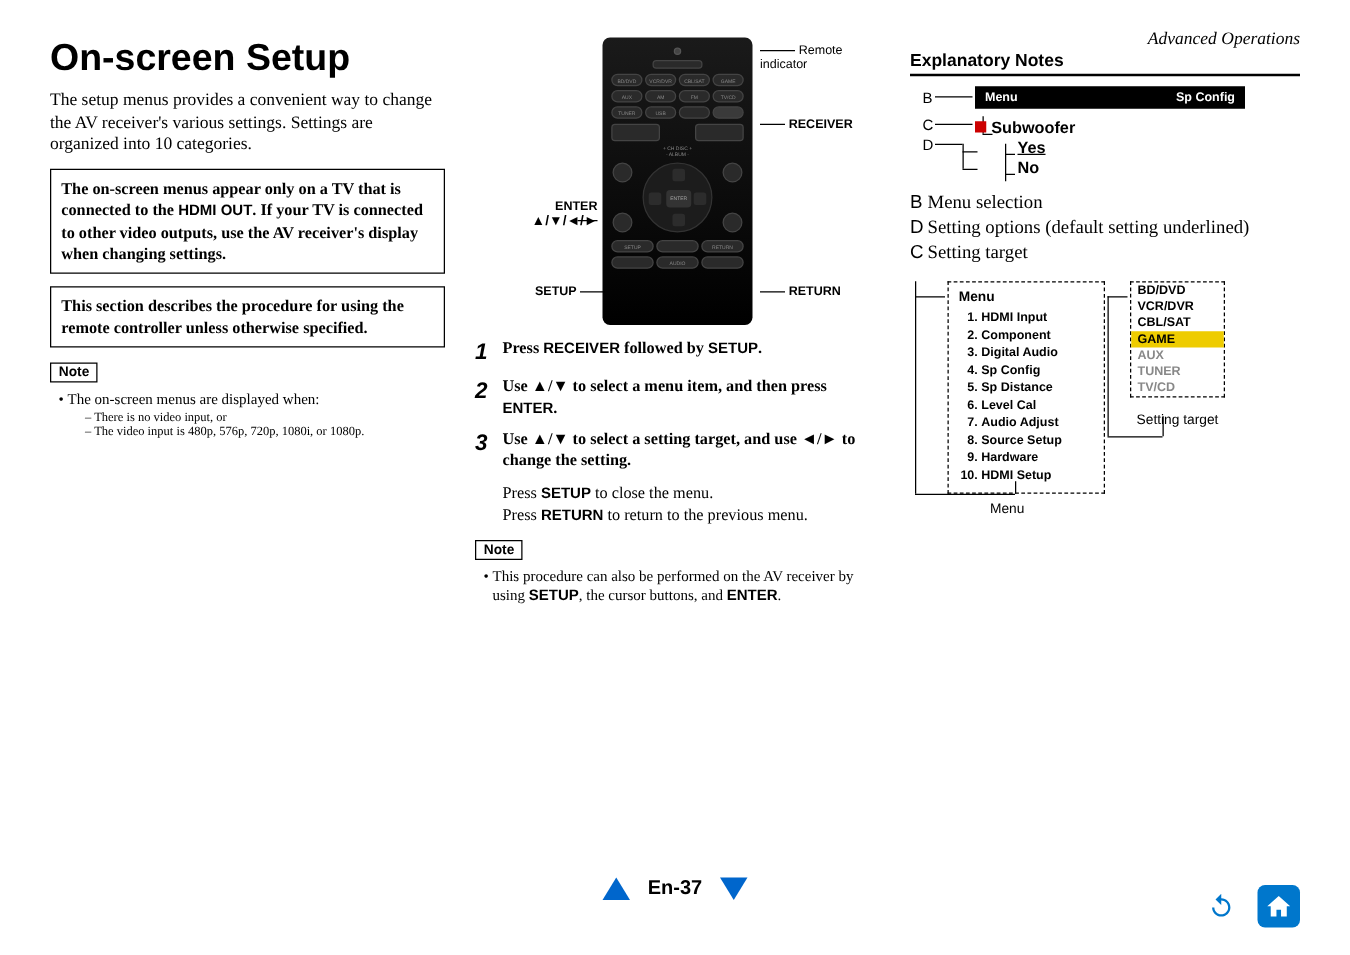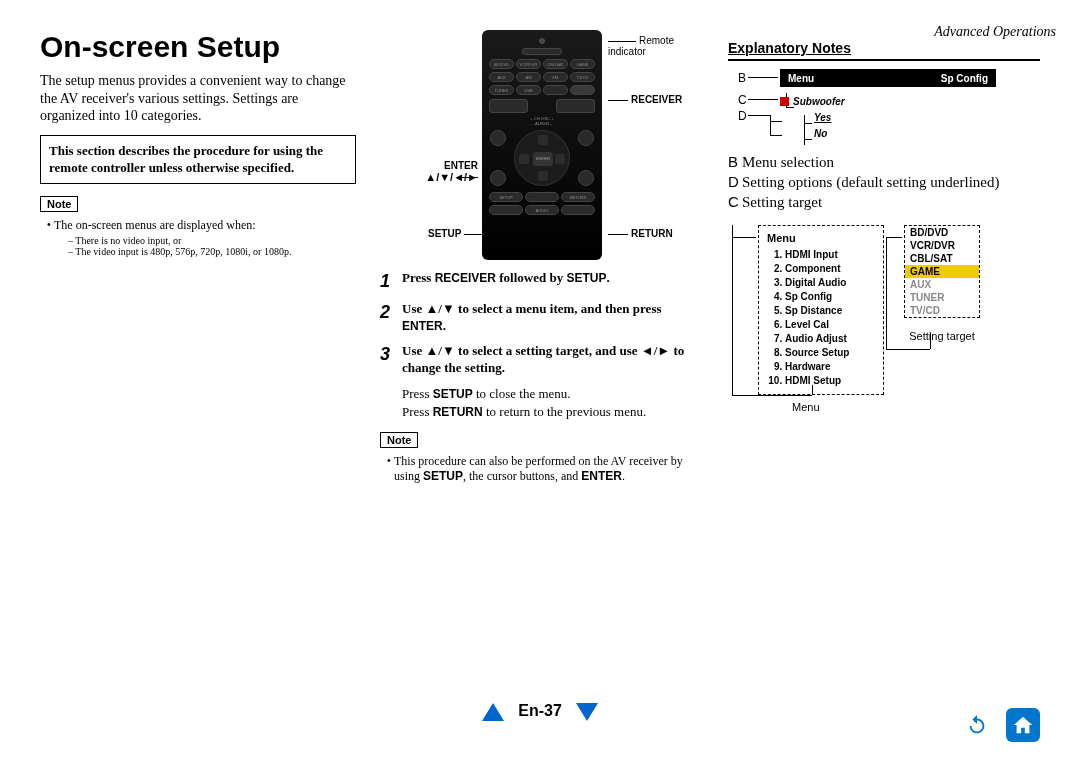--- a/index.html
+++ b/index.html
@@ -10,21 +10,21 @@
     font-family: "Times New Roman", serif;
     color: #000;
     width: 1080px;
     height: 764px;
     position: relative;
     overflow: hidden;
   }
   .header-top {
     position: absolute;
     top: 24px;
-    right: 24px;
+    right: 40px;
     font-style: italic;
     font-size: 14px;
   }
   .columns {
     display: flex;
     padding: 30px 40px 0 40px;
     gap: 24px;
   }
   .col { flex: 1; }
   .col1 { flex: 0 0 316px; }
@@ -96,27 +96,27 @@
   .rlbl .line { display:inline-block; vertical-align:middle; border-top:1px solid #000; }
   
   
   .step { display:flex; margin-bottom:8px; font-size:13px; line-height:1.3;}
   .step .num { font-family:Arial; font-style:italic; font-weight:bold; font-size:18px; width:22px; flex-shrink:0;}
   .step .txt {}
   .step-plain { font-size:13px; margin-left:22px; line-height:1.35;}
   .sans-b { font-family:Arial; font-weight:bold; font-size:12px; }
 
   
-  h3.expn { font-family: Arial; font-size: 14px; border-bottom: 2px solid #000; padding-bottom: 3px; margin: 10px 0 8px 0; text-decoration: underline; }
+  h3.expn { font-family: Arial; font-size: 14px; border-bottom: 2px solid #000; padding-bottom: 3px; margin: 10px 0 8px 0; }
   .diagram1 { position: relative; height: 80px; font-family: Arial; font-size: 11px; }
   .menubar { display:flex; background:#000; color:#fff; height:18px; align-items:center; font-weight:bold; font-size:10px; width: 216px; margin-left: 52px;}
   .menubar .m1 { background:#000; padding:0 8px; flex:0 0 auto; }
   .menubar .gap { flex:1; background:#333;}
   .menubar .m2 { padding:0 8px;}
-  .tree { margin-left: 52px; font-size: 10px; position:relative;font-style:italic;}
+  .tree { margin-left: 52px; font-size: 13px; position:relative;}
   .tree-row { display:flex; align-items:center; height:16px; position:relative;}
   .tree-sq { width:9px; height:9px; background:#c00; margin-right:4px;}
   .tree-lbl { font-weight:bold; }
   .letter { position:absolute; font-size:12px;}
   
   .legend { font-size:15px; margin-top:4px;}
   .legend div { margin-bottom:2px;}
   .legend .let { font-family: sans-serif; display:inline-block; width:14px;}
   
   
@@ -143,20 +143,23 @@
 </head>
 <body>
 
 <div class="header-top">Advanced Operations</div>
 
 <div class="columns">
 
   <div class="col col1">
     <h1>On-screen Setup</h1>
     <div class="intro">The setup menus provides a convenient way to change the AV receiver's various settings. Settings are organized into 10 categories.</div>
+    <div class="warn-box">
+      <span>The on-screen menus appear only on a TV that is connected to the </span><span class="sans">HDMI OUT</span><span>. If your TV is connected to other video outputs, use the AV receiver's display when changing settings.</span>
+    </div>
     <div class="warn-box">This section describes the procedure for using the remote controller unless otherwise specified.</div>
     <div class="note-chip">Note</div>
     <ul class="tiny">
       <li>The on-screen menus are displayed when:</li>
     </ul>
     <div class="tiny sub" style="margin-left:28px; font-size:10px;">
       <div>– There is no video input, or</div>
       <div>– The video input is 480p, 576p, 720p, 1080i, or 1080p.</div>
     </div>
   </div>

